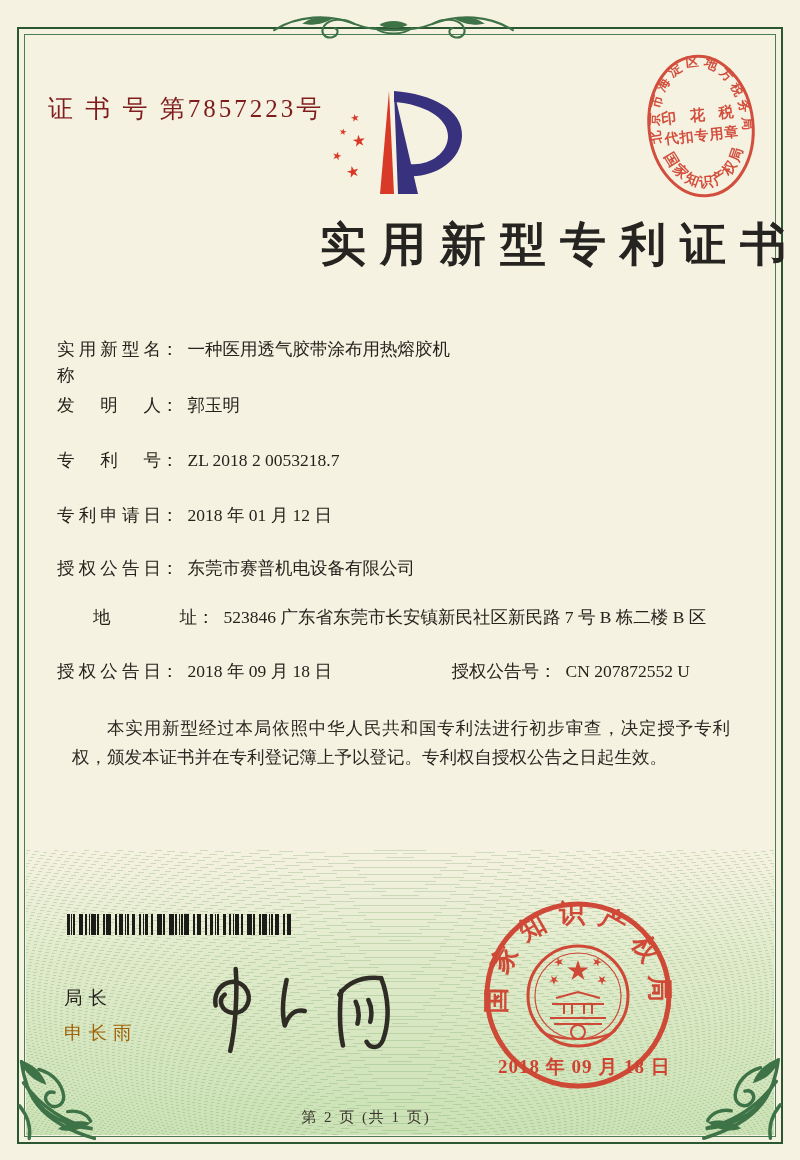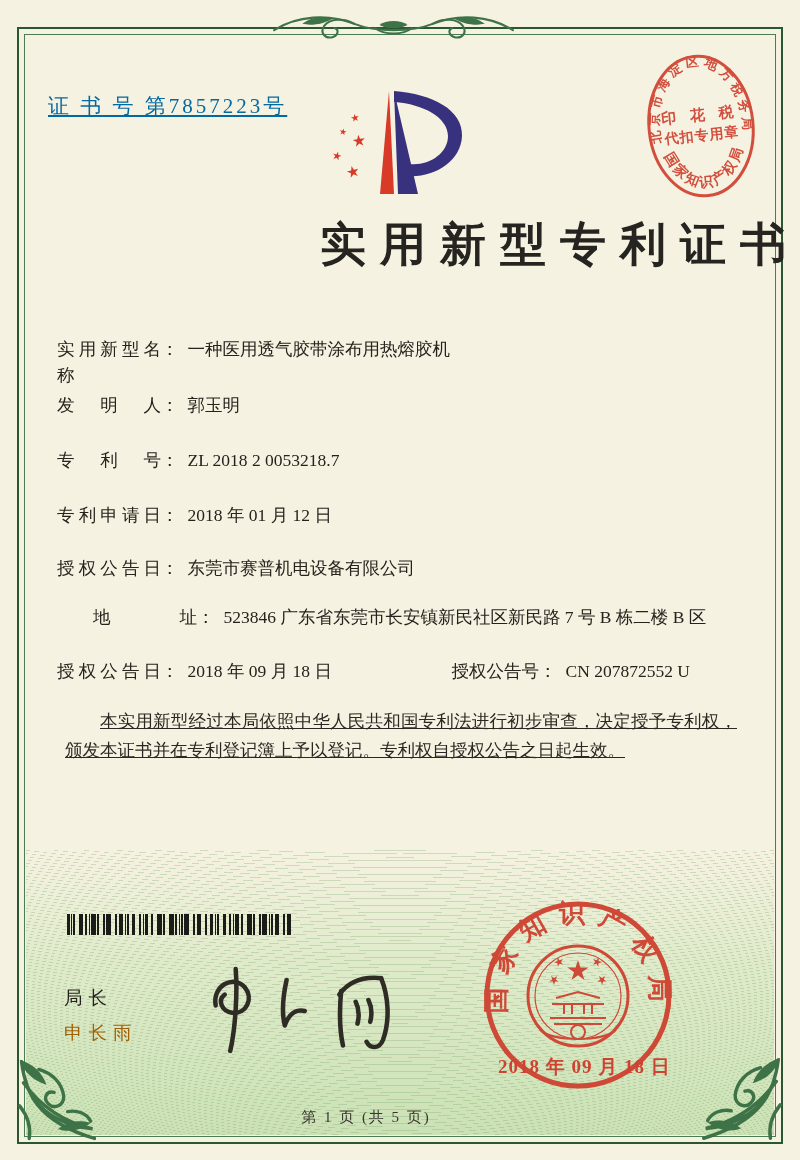--- a/index.html
+++ b/index.html
@@ -16,37 +16,37 @@
   
   .guilloche{
     left:26px;right:26px;top:850px;bottom:25px;
     background:
       repeating-radial-gradient(ellipse 130% 80% at 50% 135%,
         rgba(118,166,106,0.30) 0 1px, rgba(0,0,0,0) 1px 6px),
       linear-gradient(to bottom,
         rgba(210,230,188,0) 0px, rgba(206,228,184,0.55) 110px, rgba(199,224,177,0.92) 100%);
   }
   
-  .cert-no{left:48px;top:92px;font-size:21px;letter-spacing:3px;color:#0369a1;text-decoration:underline;}
+  .cert-no{left:48px;top:92px;font-size:25px;letter-spacing:3px;color:#7f1d1d;}
   .title{
     left:0;right:0;top:214px;text-align:right;
     font-size:46px;font-weight:700;letter-spacing:14px;color:#262420;text-indent:14px;
   }
   
   .field{left:57px;width:690px;font-size:17.5px;color:#26231d;line-height:26px;}
   .flabel{display:inline-block;width:104px;text-align:justify;text-align-last:justify;vertical-align:top;}
   .fval{margin-left:9px;}
   .row-name{top:336px;} .row-inventor{top:392px;} .row-patno{top:447px;}
   .row-filing{top:502px;} .row-patentee{top:555px;} .row-address{top:604px;width:672px;margin-left:36px;}
   .row-grant{top:658px;width:633px;display:flex;justify-content:space-between;}
   .row-address .fval{margin-left:9px;}
   
   .body-text{left:56px;width:690px;top:698px;font-size:17.5px;line-height:28.6px;
     text-align:justify;color:#2b2823;}
-  .body-text p{margin:9px;text-indent:2em;text-decoration:underline;}
+  .body-text p{margin:16px;text-indent:2em;}
   
   .barcode{left:67px;top:914px;width:226px;height:21px;
     background:
       repeating-linear-gradient(90deg,#1b1b17 0 2px,transparent 2px 6px),
       repeating-linear-gradient(90deg,#1b1b17 0 3px,transparent 3px 13px),
       repeating-linear-gradient(90deg,transparent 0 4px,#1b1b17 4px 5px,transparent 5px 9px);
   }
   
   .sig-title{left:64px;top:985px;font-size:18.5px;letter-spacing:6px;color:#26231d;}
   .sig-name{left:64px;top:1020px;font-size:18.5px;letter-spacing:6px;color:#a16207;text-align:right;}
@@ -216,13 +216,13 @@
       <path d="M86,112 V122 M94,112 V122 M106,112 V122 M114,112 V122"></path>
       <path d="M72,126 H128"></path>
       <path d="M76,132 H124"></path>
       <circle cx="100" cy="140" r="7"></circle>
       <path d="M62,138 C76,150 124,150 138,138"></path>
     </g>
   </g>
 </svg>
 <div class="abs seal-date">2018 年 09 月 18 日</div>
 
-<div class="abs footer">第 1 页 (共 5 页)</div>
+<div class="abs footer">第 2 页 (共 1 页)</div>
 
 </body></html>

